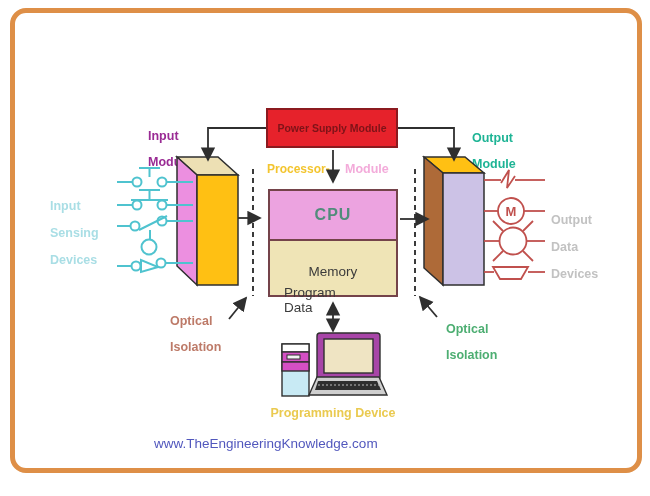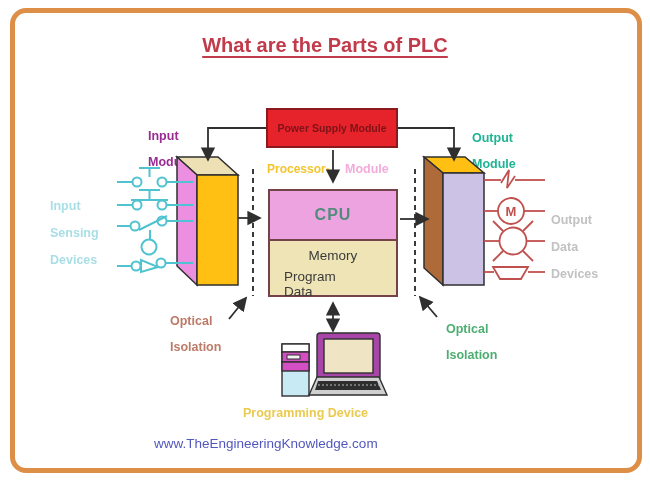--- a/index.html
+++ b/index.html
@@ -26,41 +26,38 @@
   }
   .cpu{
     left:268px;top:189px;width:130px;height:52px;
     background:var(--c-cpu-pink,#ECA3E0);border:2px solid var(--c-box-edge,#74434A);
     color:var(--c-cpu-text,#518C7B);font-size:16px;font-weight:bold;letter-spacing:1px;text-align:right;
   }
   .memory{
     left:268px;top:239px;width:130px;height:58px;
     background:var(--c-memory-beige,#EFE4B6);border:2px solid var(--c-box-edge,#74434A);
     color:var(--c-dark-text,#3B3B3B);flex-direction:column;justify-content:flex-start;
-    font-size:13.5px;padding-top:7px;
+    font-size:13.5px;padding-top:23px;
   }
   .memory .mrow{display:flex;width:100%;justify-content:space-between;padding:6px 16px 0 14px;box-sizing:border-box;flex-direction:column;}
   .lbl{position:absolute;font-weight:bold;font-size:12.5px;line-height:16px;white-space:nowrap;}
   .lbl div{white-space:nowrap;margin-top:10px;}
   .proc-left{position:absolute;left:267px;top:162px;color:var(--c-processor-gold,#F3C52F);font-weight:bold;font-size:12px;}
   .proc-right{position:absolute;left:345px;top:162px;color:var(--c-module-pink,#F3ABDA);font-weight:bold;font-size:12.5px;}
-  .prog-label{position:absolute;left:243px;top:406px;width:180px;text-align:left;color:var(--c-prog-gold,#EACA50);font-weight:bold;font-size:12.5px;}
+  .prog-label{position:absolute;left:243px;top:406px;width:180px;text-align:center;color:var(--c-prog-gold,#EACA50);font-weight:bold;font-size:12.5px;}
   .website{position:absolute;left:154px;top:436px;color:var(--c-website-blue,#5157BD);font-size:13.5px;}
   svg.overlay{position:absolute;left:0;top:0;pointer-events:none;}
 </style>
 </head>
 <body>
 
 <div class="canvas">
 
   <div class="frame"></div>
 
-  <div class="title">
-    <span>What are the Parts of PLC</span>
-  </div>
 
   <div class="box power">
     <span>Power Supply Module</span>
   </div>
 
   <span class="proc-left">Processor-</span>
   <span class="proc-right">Module</span>
 
   <div class="box cpu">
     <span>CPU</span>

